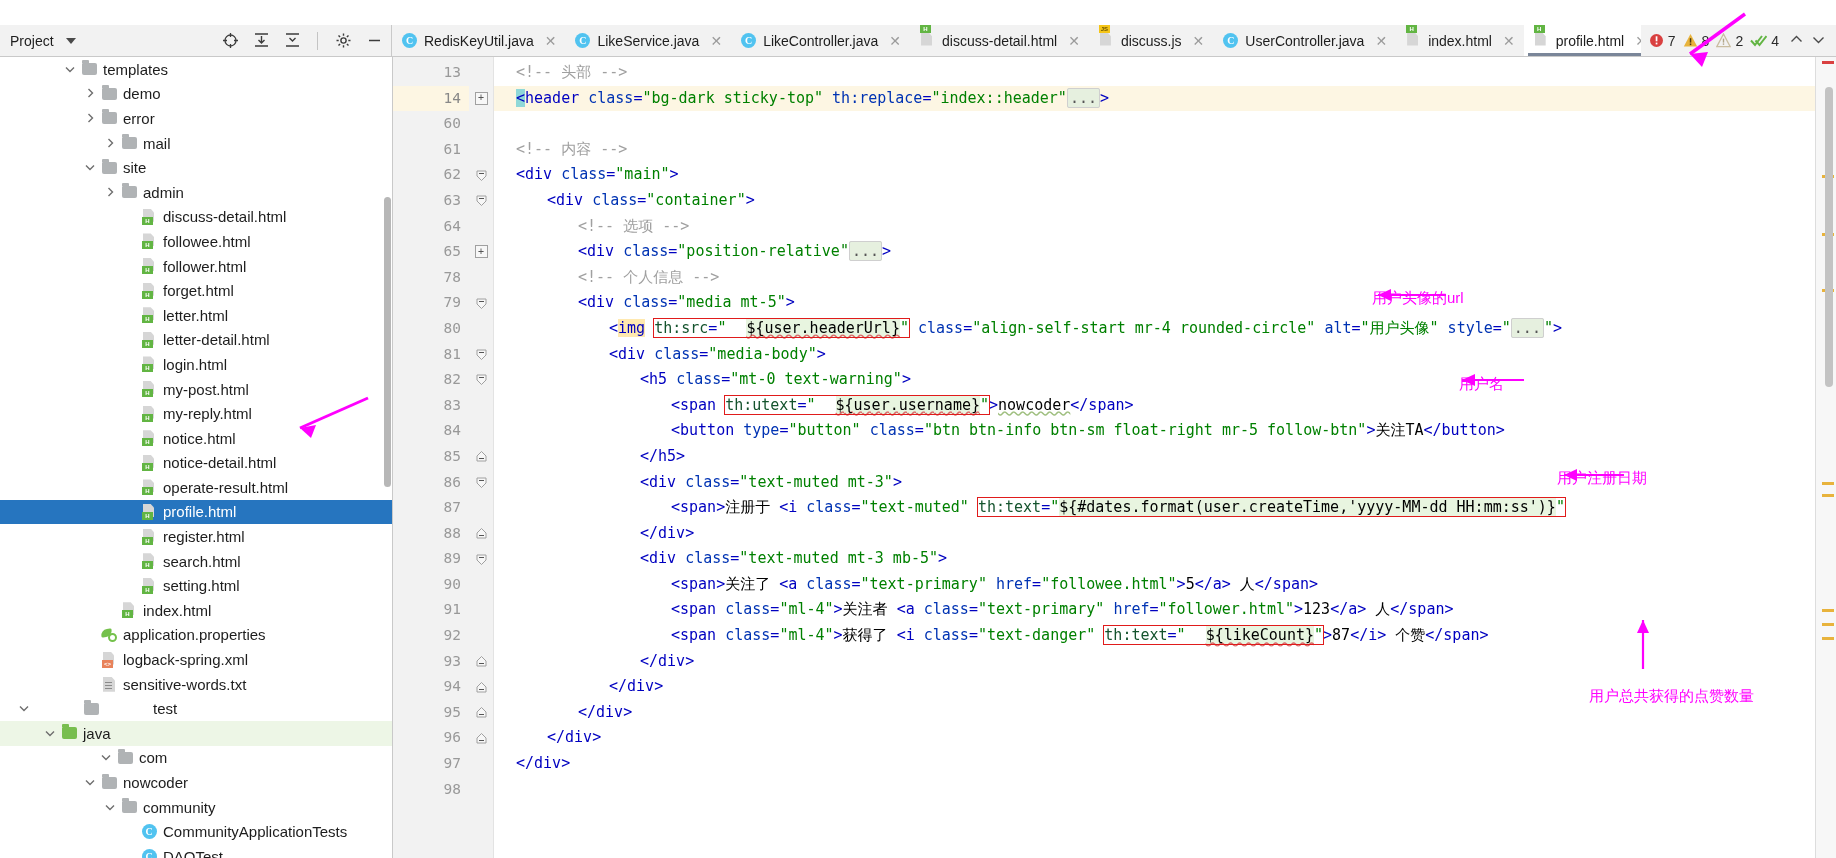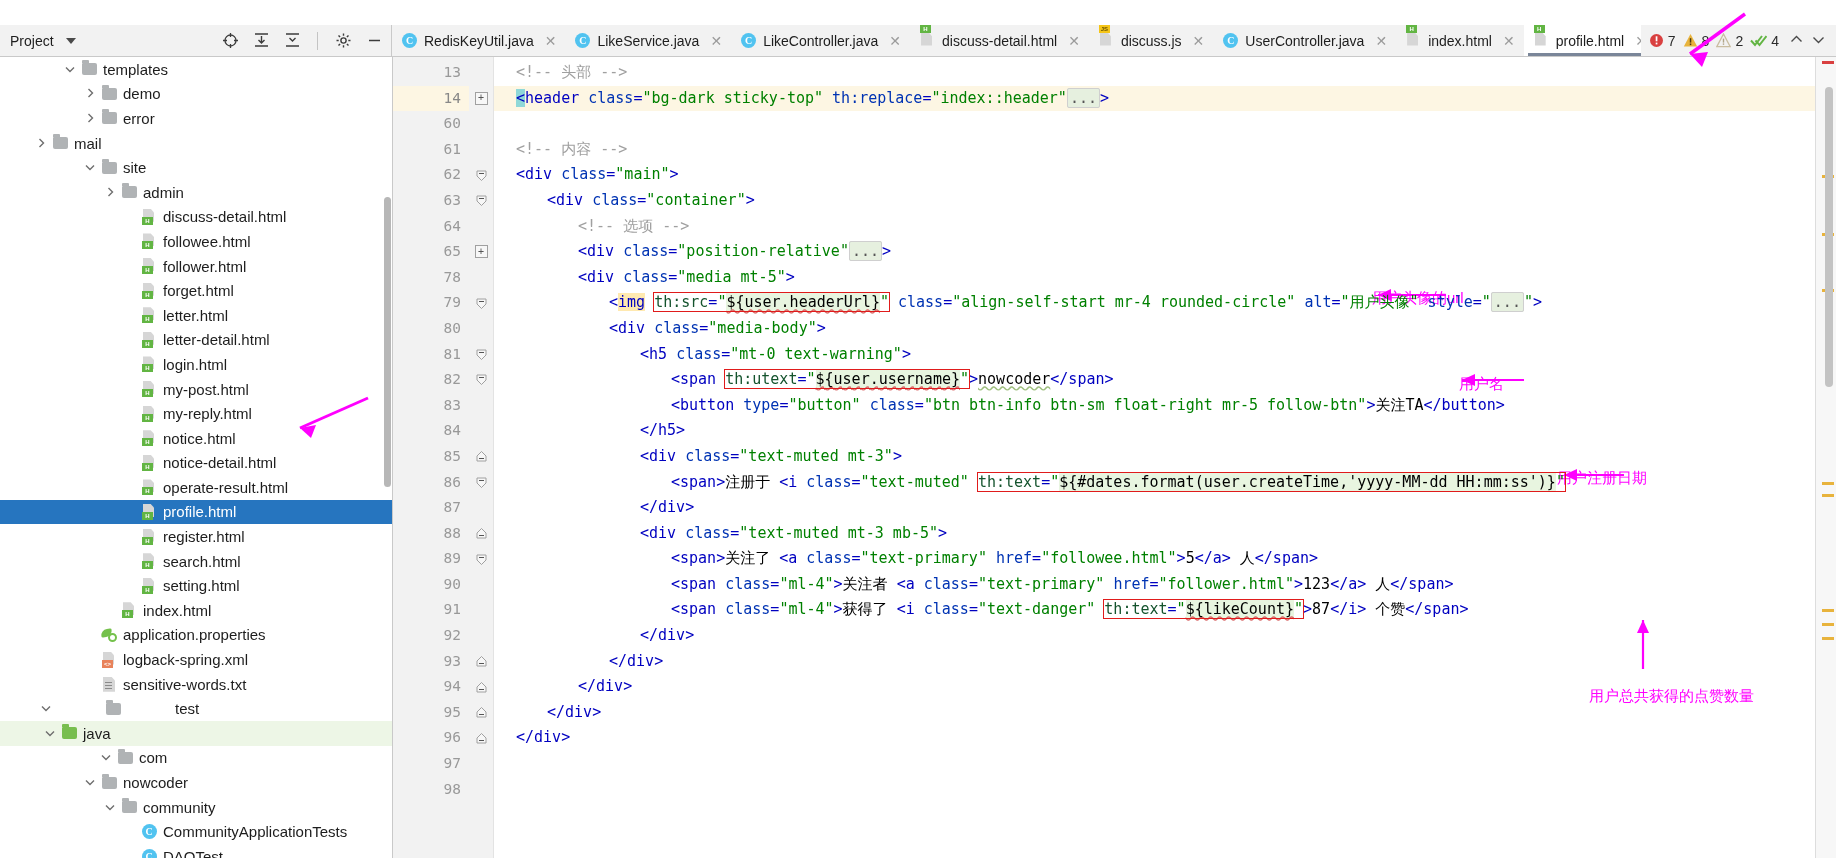--- a/index.html
+++ b/index.html
@@ -155,21 +155,21 @@
   .at{color:#0033b3;}          
   .vl{color:#008000;}          
   .cm{color:#a0a0a0;}          
   .th{color:#14532d;}             
   .txtc{color:#000;}
   .hl-el{background:#e8f5e0;}
   .hl-tag{background:#ffe9b0;}
   .caretbg{background:#8fd8d8;}
   .ellip{background:#e6f0df;border:1px solid #cfcfcf;padding:0 2px;border-radius:2px;color:#555;}
   .squig{
-    text-decoration:underline wavy #d86a6a;text-decoration-skip-ink:none;
+    text-decoration:underline wavy #d86a6a;text-decoration-skip-ink:none;margin-left:20px;
   }
   .squig-g{text-decoration:underline wavy #9fbf7f;text-decoration-skip-ink:none;}
   .boxred{outline:1.5px solid #e01b1b;outline-offset:0px;}
 
   
   .anno{position:absolute;left:0;top:0;width:100%;height:100%;pointer-events:none;}
   .anno-txt{
     position:absolute;color:#ff00ff;font-size:15px;font-family:"Liberation Sans",sans-serif;
     white-space:nowrap;
   }
@@ -355,21 +355,21 @@
           <span class="arrow">
             <svg width="13" height="13" viewBox="0 0 13 13">
               <path d="M4.5 2l4 4-4 4" fill="none" stroke="#6e6e6e" stroke-width="1.4"></path>
             </svg>
           </span>
           <span class="fico">
             <span class="folder"></span>
           </span>
           <span>error</span>
         </div>
-        <div class="row" style="padding-left: 35px;">
+        <div class="row" style="padding-left: 104px;">
           <span class="arrow">
             <svg width="13" height="13" viewBox="0 0 13 13">
               <path d="M4.5 2l4 4-4 4" fill="none" stroke="#6e6e6e" stroke-width="1.4"></path>
             </svg>
           </span>
           <span class="fico">
             <span class="folder"></span>
           </span>
           <span>mail</span>
         </div>
@@ -585,21 +585,21 @@
           </span>
           <span>logback-spring.xml</span>
         </div>
         <div class="row" style="padding-left: 84px;">
           <span class="arrow"></span>
           <span class="fico">
             <span class="ico-txt"></span>
           </span>
           <span>sensitive-words.txt</span>
         </div>
-        <div class="row" style="padding-left: 40px; gap: 48px;">
+        <div class="row" style="padding-left: 18px; gap: 48px;">
           <span class="arrow">
             <svg width="13" height="13" viewBox="0 0 13 13">
               <path d="M2 4.5l4 4 4-4" fill="none" stroke="#6e6e6e" stroke-width="1.4"></path>
             </svg>
           </span>
           <span class="fico">
             <span class="folder"></span>
           </span>
           <span>test</span>
         </div>
@@ -843,20 +843,21 @@
             <div class="anno-txt" style="left: 1095px; top: 630px;">用户总共获得的点赞数量</div>
           </div>
       <div class="ln" style="padding-left: 22px;"><span class="cm">&lt;!-- 头部 --&gt;</span></div>
           <div class="ln hl" style="padding-left: 22px;"><span class="caretbg tg">&lt;</span><span class="tg">header</span> <span class="at">class</span><span class="tg">=</span><span class="vl">"bg-dark sticky-top"</span> <span class="at">th:replace</span><span class="tg">=</span><span class="vl">"index::header"</span><span class="ellip">...</span><span class="tg">&gt;</span></div>
           <div class="ln" style="padding-left: 22px;"></div>
           <div class="ln" style="padding-left: 22px;"><span class="cm">&lt;!-- 内容 --&gt;</span></div>
           <div class="ln" style="padding-left: 22px;"><span class="tg">&lt;div </span><span class="at">class</span><span class="tg">=</span><span class="vl">"main"</span><span class="tg">&gt;</span></div>
           <div class="ln" style="padding-left: 53px;"><span class="tg">&lt;div </span><span class="at">class</span><span class="tg">=</span><span class="vl">"container"</span><span class="tg">&gt;</span></div>
           <div class="ln" style="padding-left: 84px;"><span class="cm">&lt;!-- 选项 --&gt;</span></div>
           <div class="ln" style="padding-left: 84px;"><span class="tg">&lt;div </span><span class="at">class</span><span class="tg">=</span><span class="vl">"position-relative"</span><span class="ellip">...</span><span class="tg">&gt;</span></div>
+          <div class="ln" style="padding-left: 84px;"><span class="cm">&lt;!-- 个人信息 --&gt;</span></div>
           <div class="ln" style="padding-left: 84px;"><span class="tg">&lt;div </span><span class="at">class</span><span class="tg">=</span><span class="vl">"media mt-5"</span><span class="tg">&gt;</span></div>
           <div class="ln" style="padding-left: 115px;"><span class="tg">&lt;</span><span class="hl-tag tg">img</span> <span class="boxred"><span class="th">th:src</span><span class="tg">=</span><span class="vl">"</span><span class="hl-el squig">${user.headerUrl}</span><span class="vl">"</span></span> <span class="at">class</span><span class="tg">=</span><span class="vl">"align-self-start mr-4 rounded-circle"</span> <span class="at">alt</span><span class="tg">=</span><span class="vl">"用户头像"</span> <span class="at">style</span><span class="tg">=</span><span class="vl">"</span><span class="ellip">...</span><span class="vl">"</span><span class="tg">&gt;</span></div>
           <div class="ln" style="padding-left: 115px;"><span class="tg">&lt;div </span><span class="at">class</span><span class="tg">=</span><span class="vl">"media-body"</span><span class="tg">&gt;</span></div>
           <div class="ln" style="padding-left: 146px;"><span class="tg">&lt;h5 </span><span class="at">class</span><span class="tg">=</span><span class="vl">"mt-0 text-warning"</span><span class="tg">&gt;</span></div>
           <div class="ln" style="padding-left: 177px;"><span class="tg">&lt;span </span><span class="boxred"><span class="th">th:utext</span><span class="tg">=</span><span class="vl">"</span><span class="hl-el squig">${user.username}</span><span class="vl">"</span></span><span class="tg">&gt;</span><span class="txtc squig-g">nowcoder</span><span class="tg">&lt;/span&gt;</span></div>
           <div class="ln" style="padding-left: 177px;"><span class="tg">&lt;button </span><span class="at">type</span><span class="tg">=</span><span class="vl">"button"</span> <span class="at">class</span><span class="tg">=</span><span class="vl">"btn btn-info btn-sm float-right mr-5 follow-btn"</span><span class="tg">&gt;</span><span class="txtc">关注TA</span><span class="tg">&lt;/button&gt;</span></div>
           <div class="ln" style="padding-left: 146px;"><span class="tg">&lt;/h5&gt;</span></div>
           <div class="ln" style="padding-left: 146px;"><span class="tg">&lt;div </span><span class="at">class</span><span class="tg">=</span><span class="vl">"text-muted mt-3"</span><span class="tg">&gt;</span></div>
           <div class="ln" style="padding-left: 177px;"><span class="tg">&lt;span&gt;</span><span class="txtc">注册于 </span><span class="tg">&lt;i </span><span class="at">class</span><span class="tg">=</span><span class="vl">"text-muted"</span> <span class="boxred"><span class="th">th:text</span><span class="tg">=</span><span class="vl">"</span><span class="hl-el">${#dates.format(user.createTime,'yyyy-MM-dd HH:mm:ss')}</span><span class="vl">"</span></span></div>
           <div class="ln" style="padding-left: 146px;"><span class="tg">&lt;/div&gt;</span></div>

